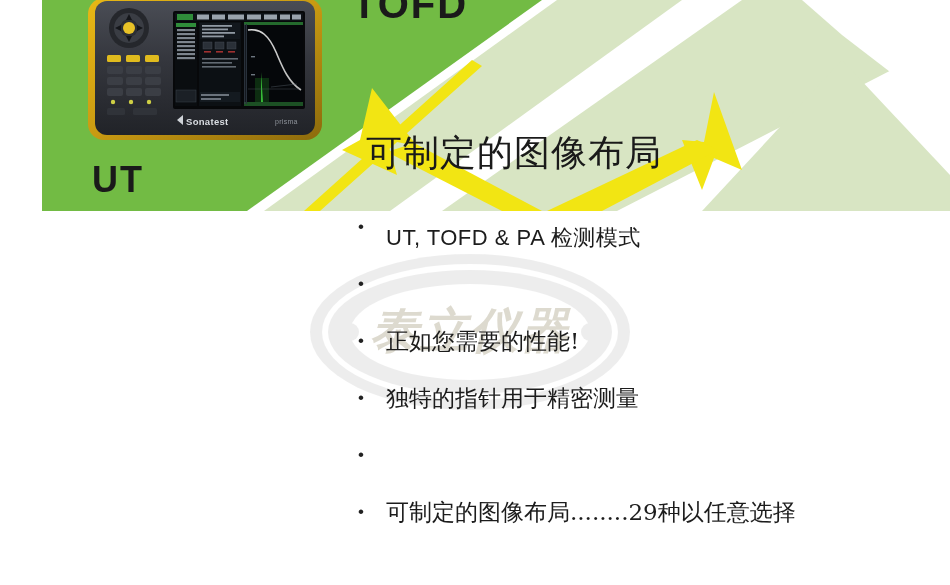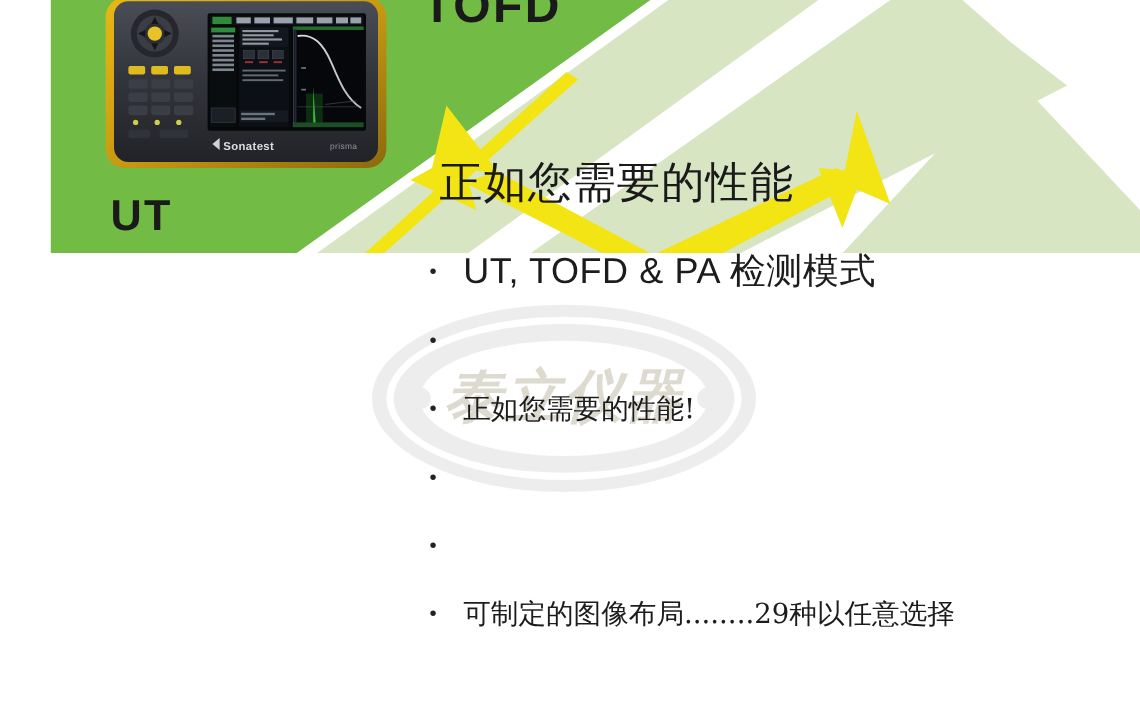--- a/index.html
+++ b/index.html
@@ -101,22 +101,23 @@
   }
   .bullet-text {
     color: #1c1c1c;
     font-size: 23px;
     line-height: 30px;
     white-space: nowrap;
     font-family: "DejaVu Serif", "Liberation Serif", serif;
   }
   .bullet-text.sans {
     font-family: "Liberation Sans", sans-serif;
-    font-size: 30px;
+    font-size: 22px;
     letter-spacing: 0.5px;
+    margin-top: 11px;
   }
 </style>
 </head>
 <body>
 
 <div id="slide">
 
   <div id="banner">
     <svg width="908" height="211" viewBox="0 0 908 211" xmlns="http://www.w3.org/2000/svg">
       <defs>
@@ -303,40 +304,41 @@
         <ellipse cx="165" cy="80" rx="148" ry="68" fill="#ffffff"></ellipse>
         <ellipse cx="165" cy="80" rx="142" ry="62" fill="#5a5a5a"></ellipse>
         <ellipse cx="165" cy="80" rx="120" ry="48" fill="#ffffff"></ellipse>
         <circle cx="45" cy="80" r="9" fill="#5a5a5a"></circle>
         <circle cx="285" cy="80" r="9" fill="#5a5a5a"></circle>
       </g>
       <text x="165" y="95" text-anchor="middle" font-family="DejaVu Serif, Liberation Serif, serif" font-size="48" font-weight="bold" fill="#b0a98f" opacity="0.42" letter-spacing="2">泰立仪器</text>
     </svg>
   </div>
 
-  <div id="title">正如您需要的性能</div>
+  <div id="title">可制定的图像布局</div>
 
   <div id="bullets">
 
     <div class="bullet-row">
       <span class="bullet-mark">•</span>
       <span class="bullet-text sans">UT, TOFD &amp; PA  检测模式</span>
     </div>
 
     <div class="bullet-row">
       <span class="bullet-mark">•</span>
     </div>
 
     <div class="bullet-row">
       <span class="bullet-mark">•</span>
       <span class="bullet-text">正如您需要的性能!</span>
     </div>
 
     <div class="bullet-row">
       <span class="bullet-mark">•</span>
+      <span class="bullet-text">独特的指针用于精密测量</span>
     </div>
 
     <div class="bullet-row">
       <span class="bullet-mark">•</span>
     </div>
 
     <div class="bullet-row">
       <span class="bullet-mark">•</span>
       <span class="bullet-text">可制定的图像布局........29种以任意选择</span>
     </div>

